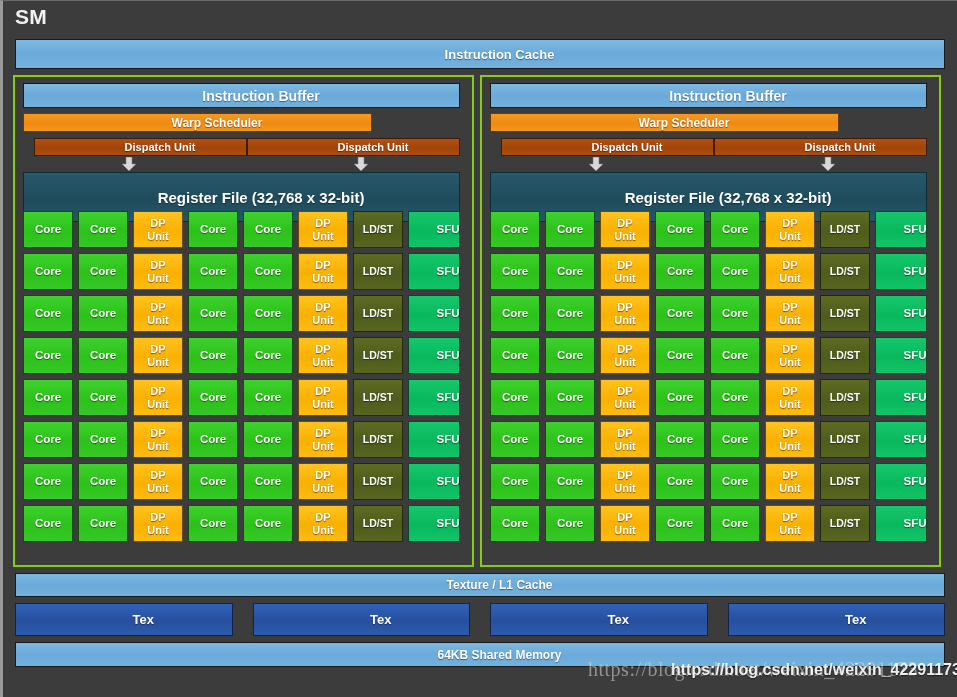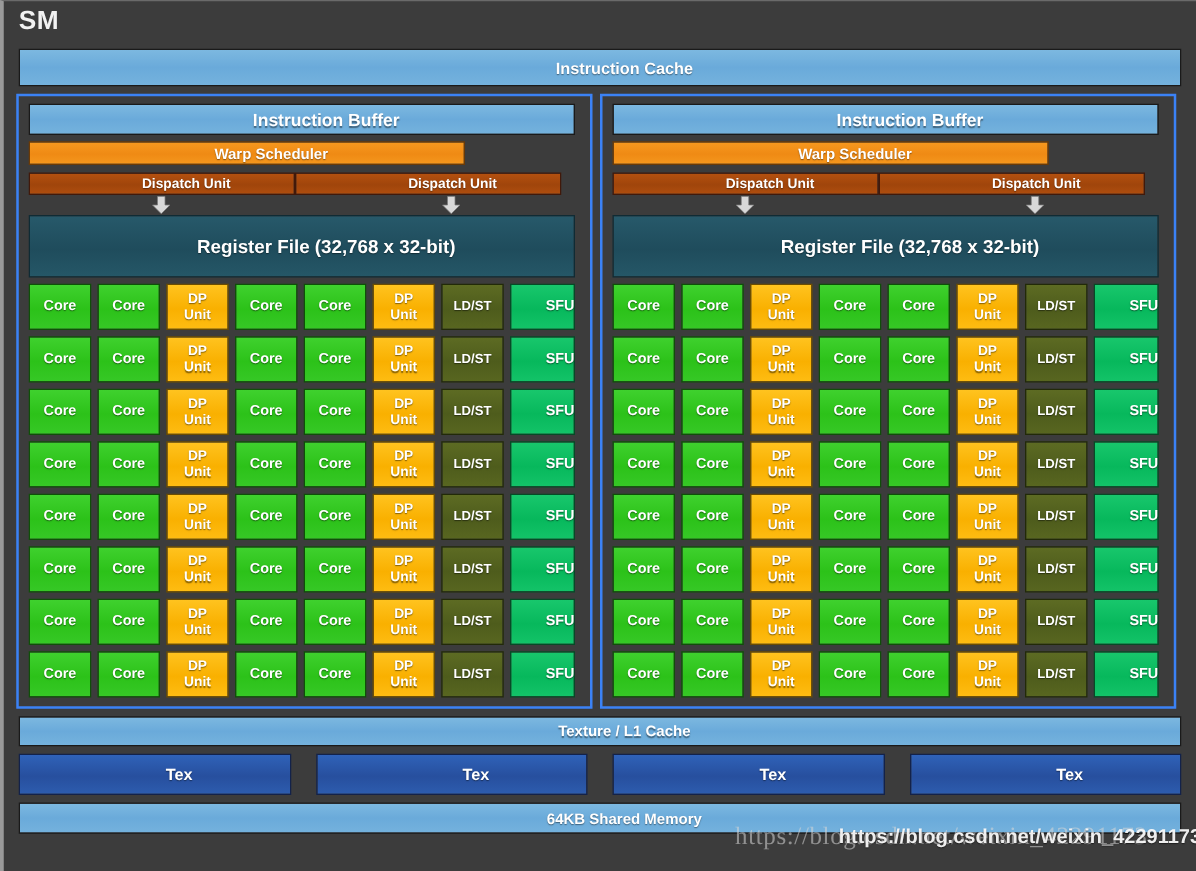--- a/index.html
+++ b/index.html
@@ -77,21 +77,21 @@
     font-size: 13px;
   }
 
   
   .proc-block {
     position: absolute;
     top: 74px;
     width: 461px;
     height: 492px;
     box-sizing: border-box;
-    border: 2px solid #3b82f6;
+    border: 2px solid #84cc16;
     background: #3c3c3c;
   }
   #proc-block-left  { left: 10px; }
   #proc-block-right { left: 477px; }
 
   .pb-inner { position: relative; width: 100%; height: 100%; }
 
   .instr-buffer {
     position: absolute;
     left: 8px; top: 6px;
@@ -102,21 +102,21 @@
     position: absolute;
     left: 8px; top: 36px;
     width: 349px; height: 19px;
     font-size: 12px;
   }
   .dispatch-row {
     position: absolute;
     left: 8px; top: 61px;
     width: 437px; height: 18px;
     display: flex;
-    justify-content: flex-start;
+    justify-content: flex-end;
   }
   .dispatch-unit {
     width: 213px;
     height: 18px;
     font-size: 11px;
   }
   .arrow-row {
     position: absolute;
     left: 8px; top: 80px;
     width: 437px; height: 16px;
@@ -132,21 +132,21 @@
   .register-file {
     position: absolute;
     left: 8px; top: 95px;
     width: 437px; height: 50px;
     font-size: 15px;
   }
 
   
   .core-grid {
     position: absolute;
-    left: 8px; top: 150px;
+    left: 8px; top: 134px;
     width: 437px;
     display: flex;
     flex-direction: column;
     gap: 5px;
   }
   .core-row {
     display: flex;
     gap: 5px;
   }
   .cell {

